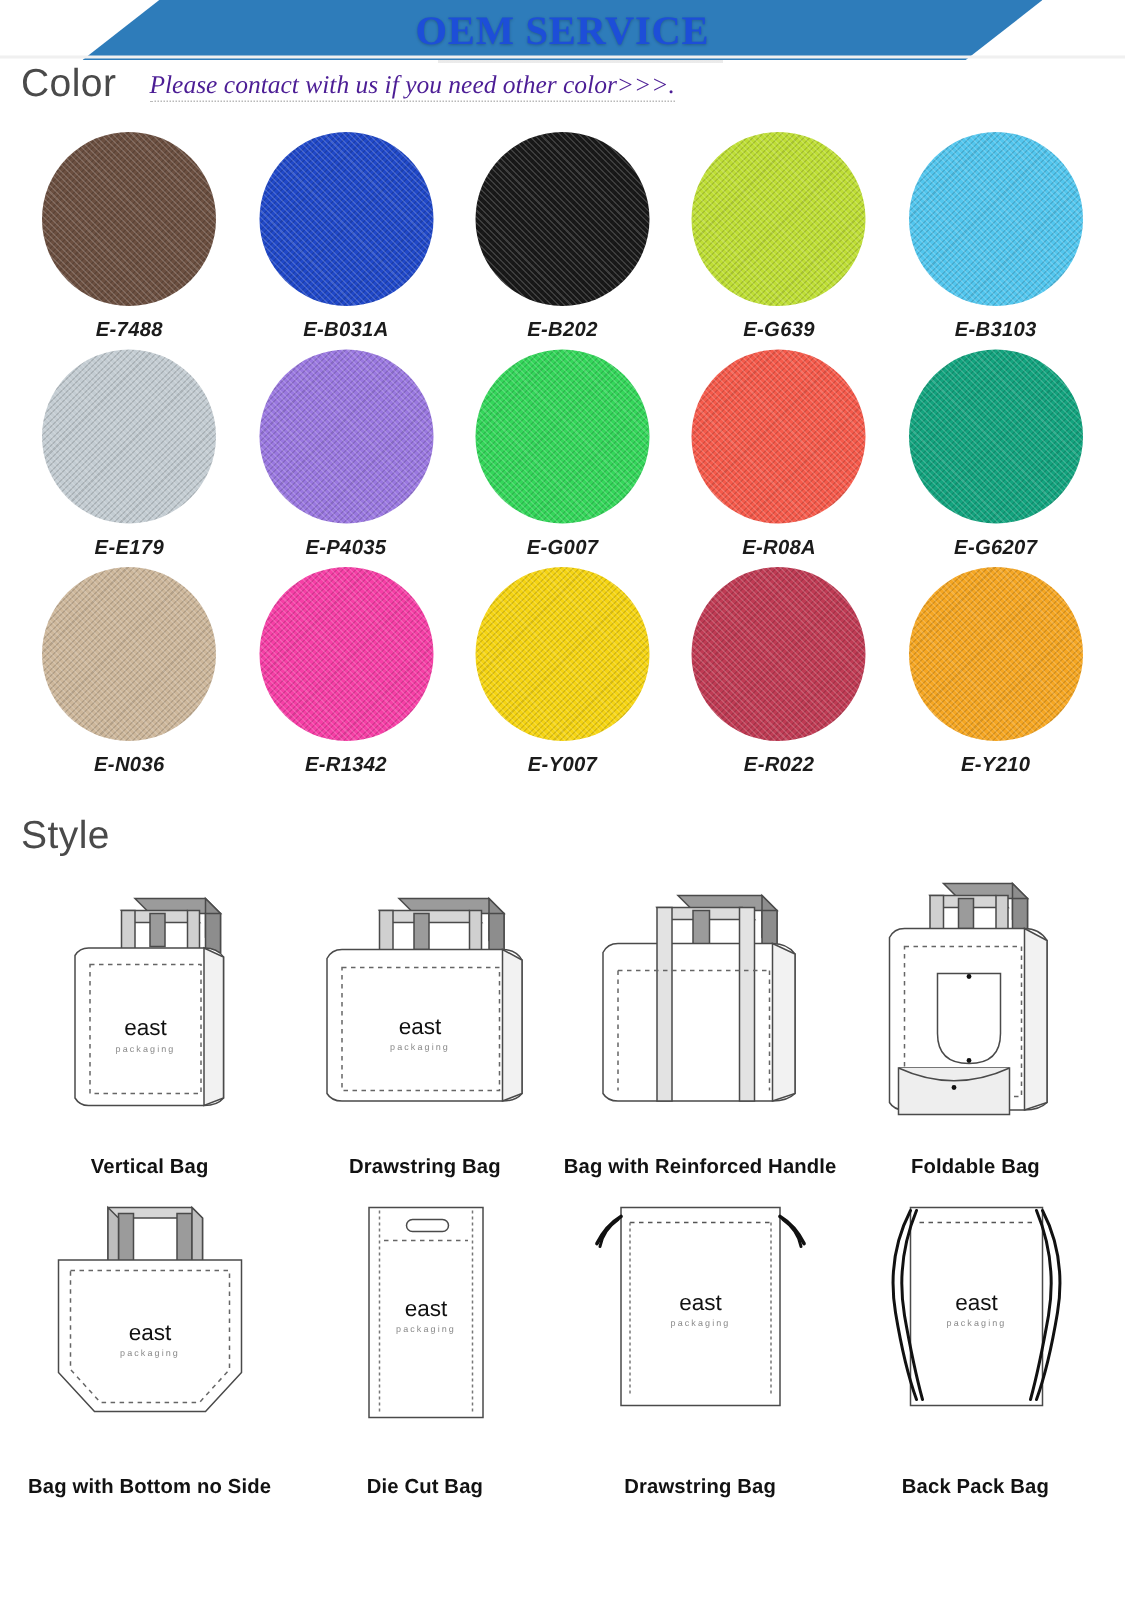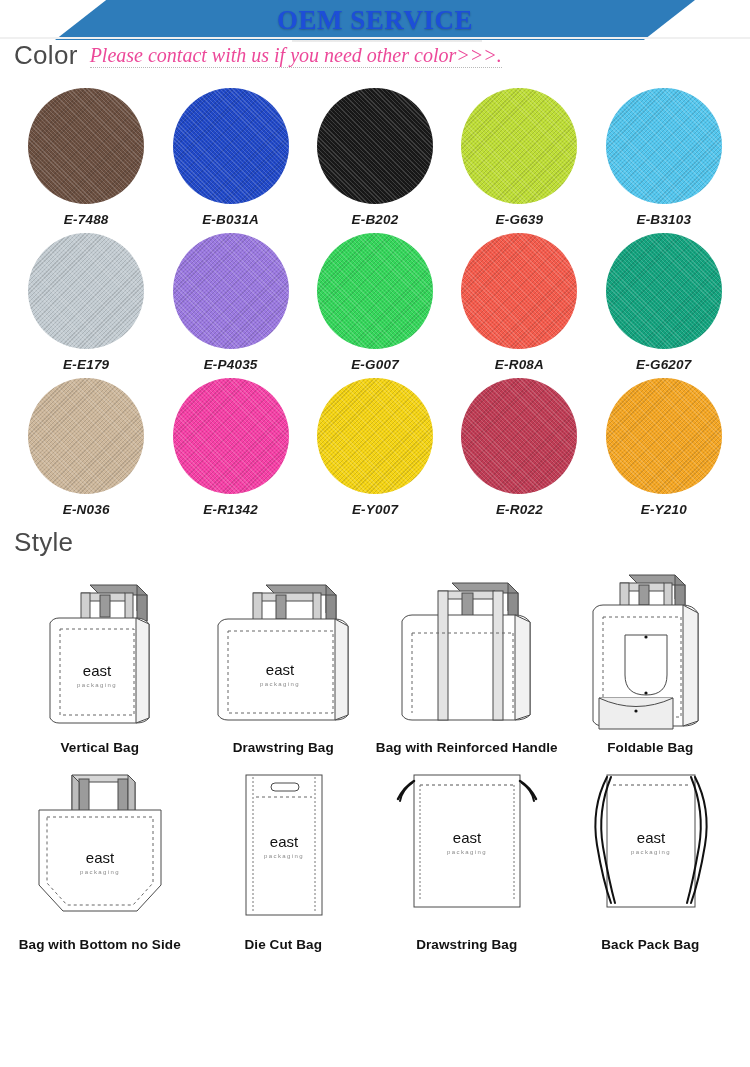--- a/index.html
+++ b/index.html
@@ -53,25 +53,25 @@
   .sec-head{
     display:flex;align-items:flex-end;
     padding:0 0 0 14px;
   }
   .sec-head .h{
     font-size:26px;color:#4a4a4a;
     font-weight:400;letter-spacing:.3px;
     line-height:1;
   }
   .sec-head .sub{
-    margin-left:12px;
+    margin-left:22px;
     font-family:"Liberation Serif", serif;
     font-style:italic;
-    font-size:20px;
-    color:#ec4899;
+    font-size:17px;
+    color:#4c1d95;
     border-bottom:1px dotted #b9b9b9;
     padding-bottom:2px;
     line-height:1;
   }
 
   
   .color-grid{
     margin-top:20px;
     display:grid;
     grid-template-columns:repeat(5,1fr);
@@ -92,32 +92,32 @@
       repeating-linear-gradient(-45deg, rgba(0,0,0,.13) 0 1px, rgba(0,0,0,0) 1px 3px);
   }
   .swatch-label{
     margin-top:8px;
     font-size:13.5px;font-weight:bold;color:#1b1b1b;
     letter-spacing:.2px;
     font-style:italic;
   }
 
   
-  .style-head{margin-top:12px;align-items:center;}
+  .style-head{margin-top:26px;align-items:center;}
   .style-grid{
     margin-top:8px;
     display:grid;
     grid-template-columns:repeat(4,1fr);
     padding:0 8px;
   }
   .style-cell{display:flex;flex-direction:column;align-items:center;}
   .style-art{width:170px;height:175px;}
   .style-art svg{display:block;width:100%;height:100%;}
   .style-label{
-    margin-top:2px;
+    margin-top:18px;
     font-size:13.5px;font-weight:bold;color:#121212;
     text-align:center;letter-spacing:.1px;
   }
   .style-grid.row2 .style-art{height:172px;}
 </style>
 </head>
 <body>
 
 <div class="banner-wrap">
   <div class="banner-shape"></div>

